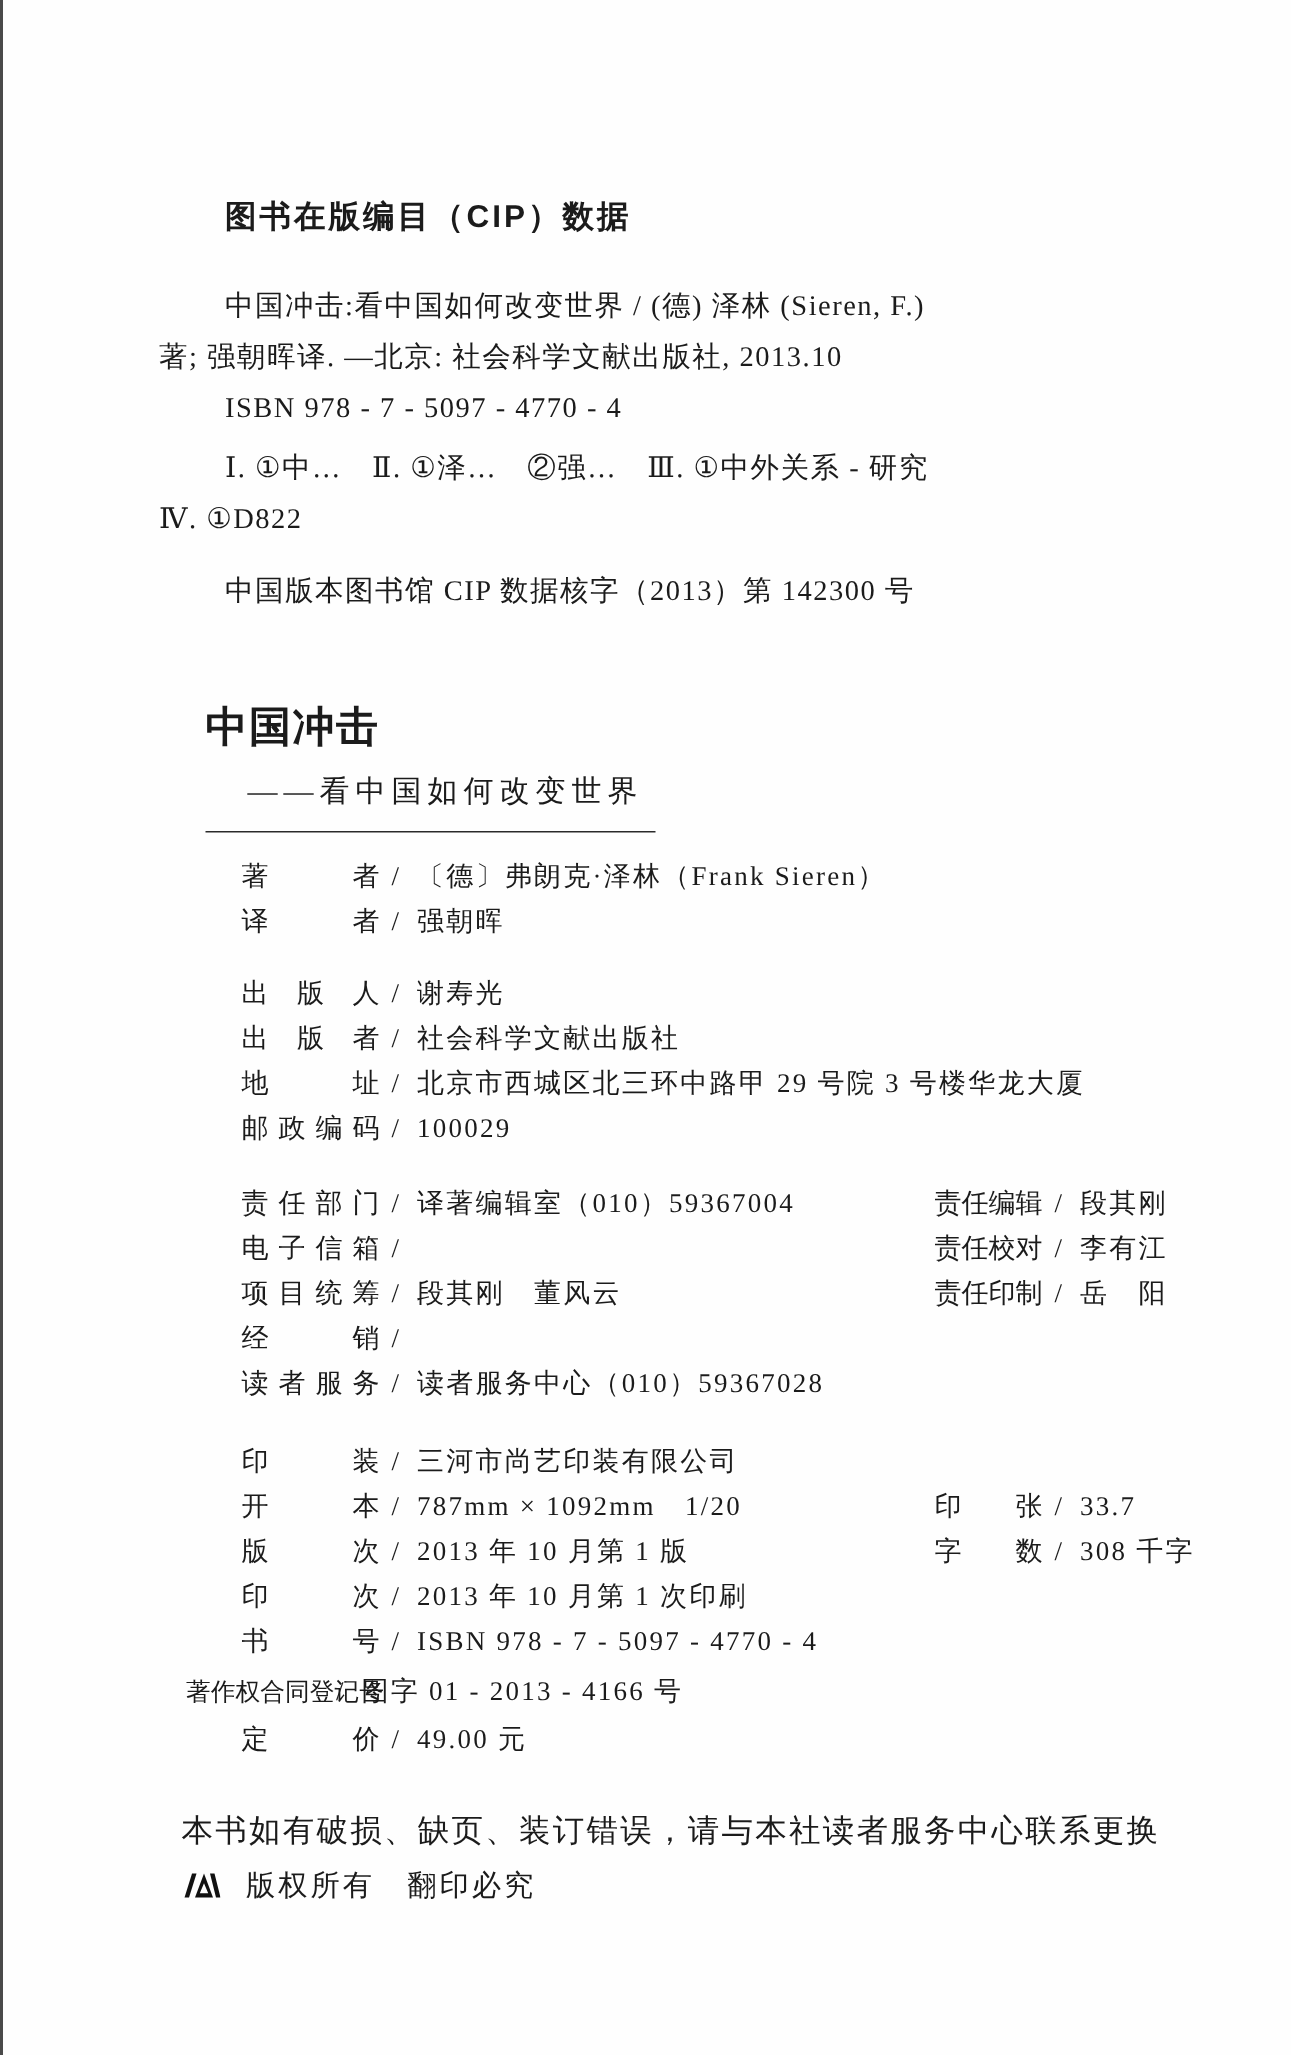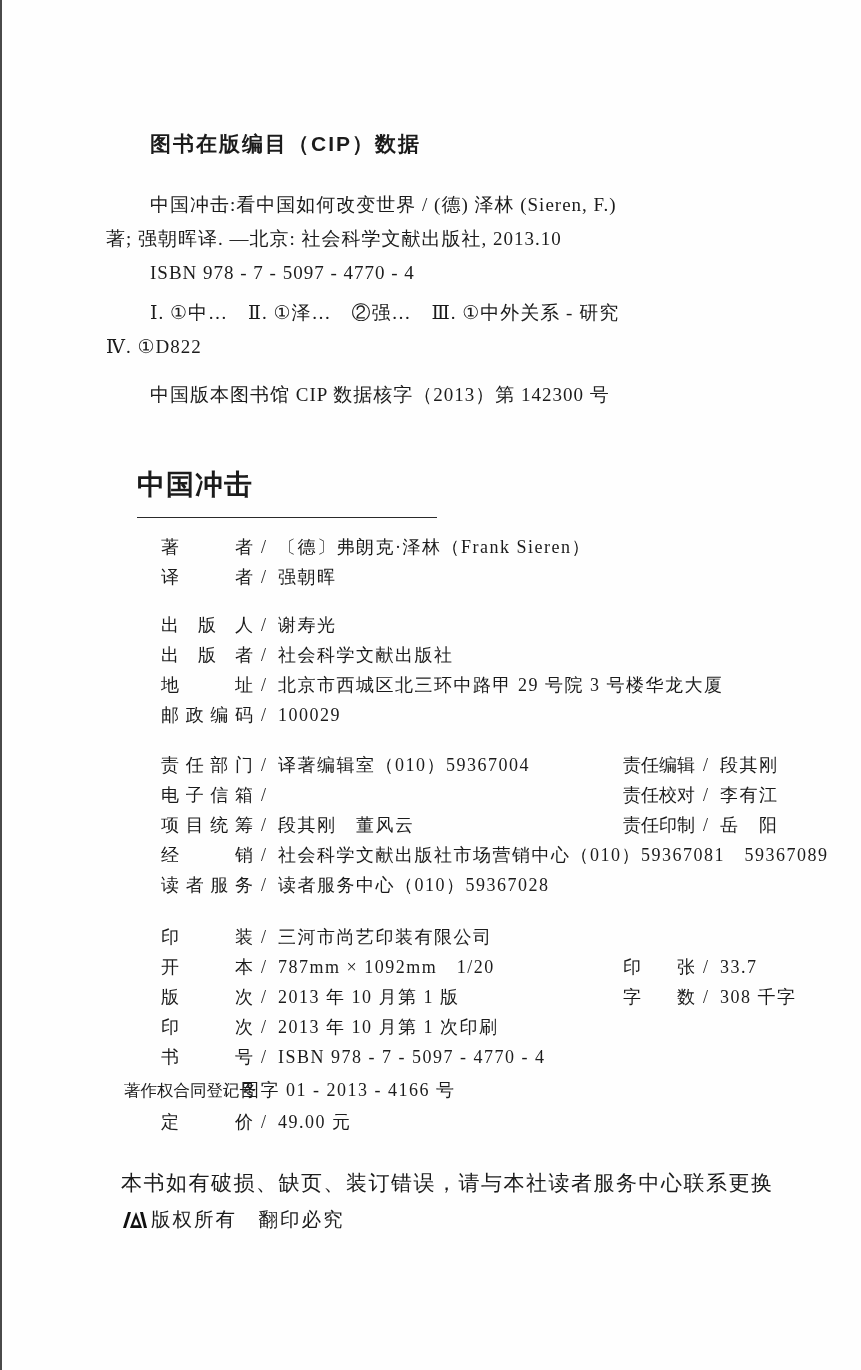--- a/index.html
+++ b/index.html
@@ -48,21 +48,21 @@
   .cell-r .lbl { width:72px; }
   .sec-publisher { margin-top:18px; }
   .sec-contacts  { margin-top:20px; }
   .sec-printing  { margin-top:22px; }
   .row-stacked { align-items:center; margin:3px 0 2px; }
   .lbl-stack { flex:none; width:92px; display:flex; flex-direction:row; font-size:16.5px; line-height:21px; }
   .lbl-line { text-align:justify; text-align-last:justify; }
   
   .footer { margin:32px 55px 0 119px; font-family:"Liberation Sans","DejaVu Sans",sans-serif; }
   .notice { margin:0; font-size:21px; letter-spacing:1.5px; }
-  .copyright-row { margin-top:9px; display:flex; align-items:center; gap:4px; font-size:19.5px; letter-spacing:2px; }
+  .copyright-row { margin-top:9px; display:flex; align-items:center; gap:17px; font-size:19.5px; letter-spacing:2px; }
   .logo { flex:none; width:26px; height:20px; }
   .logo svg { display:block; }
 </style>
 </head>
 <body>
 
 <div class="page">
 
   <h1 class="cip-header">图书在版编目（CIP）数据</h1>
 
@@ -70,20 +70,21 @@
     <p class="indent">中国冲击:看中国如何改变世界 / (德) 泽林 (Sieren, F.)</p>
     <p>著; 强朝晖译. —北京: 社会科学文献出版社, 2013.10</p>
     <p class="indent">ISBN 978 - 7 - 5097 - 4770 - 4</p>
     <p class="indent gap-sm">Ⅰ. ①中…　Ⅱ. ①泽…　②强…　Ⅲ. ①中外关系 - 研究</p>
     <p>Ⅳ. ①D822</p>
     <p class="indent gap-md">中国版本图书馆 CIP 数据核字（2013）第 142300 号</p>
   </div>
 
   <div class="title-block">
     <div class="book-title">中国冲击</div>
+    <div class="book-subtitle">——看中国如何改变世界</div>
     <div class="rule"></div>
   </div>
 
   <div class="info">
 
     <div class="row">
       <span class="lbl">著者</span>
       <span class="sep">/</span>
       <span class="val">〔德〕弗朗克·泽林（Frank Sieren）</span>
     </div>
@@ -139,21 +140,20 @@
       <span class="val">段其刚　董风云</span>
       <span class="cell-r">
         <span class="lbl">责任印制</span>
         <span class="sep">/</span>
         <span class="val">岳　阳</span>
       </span>
     </div>
     <div class="row">
       <span class="lbl">经销</span>
       <span class="sep">/</span>
-      <span class="val">社会科学文献出版社市场营销中心（010）59367081　59367089</span>
     </div>
     <div class="row">
       <span class="lbl">读者服务</span>
       <span class="sep">/</span>
       <span class="val">读者服务中心（010）59367028</span>
     </div>
 
     <div class="row sec-printing">
       <span class="lbl">印装</span>
       <span class="sep">/</span>

